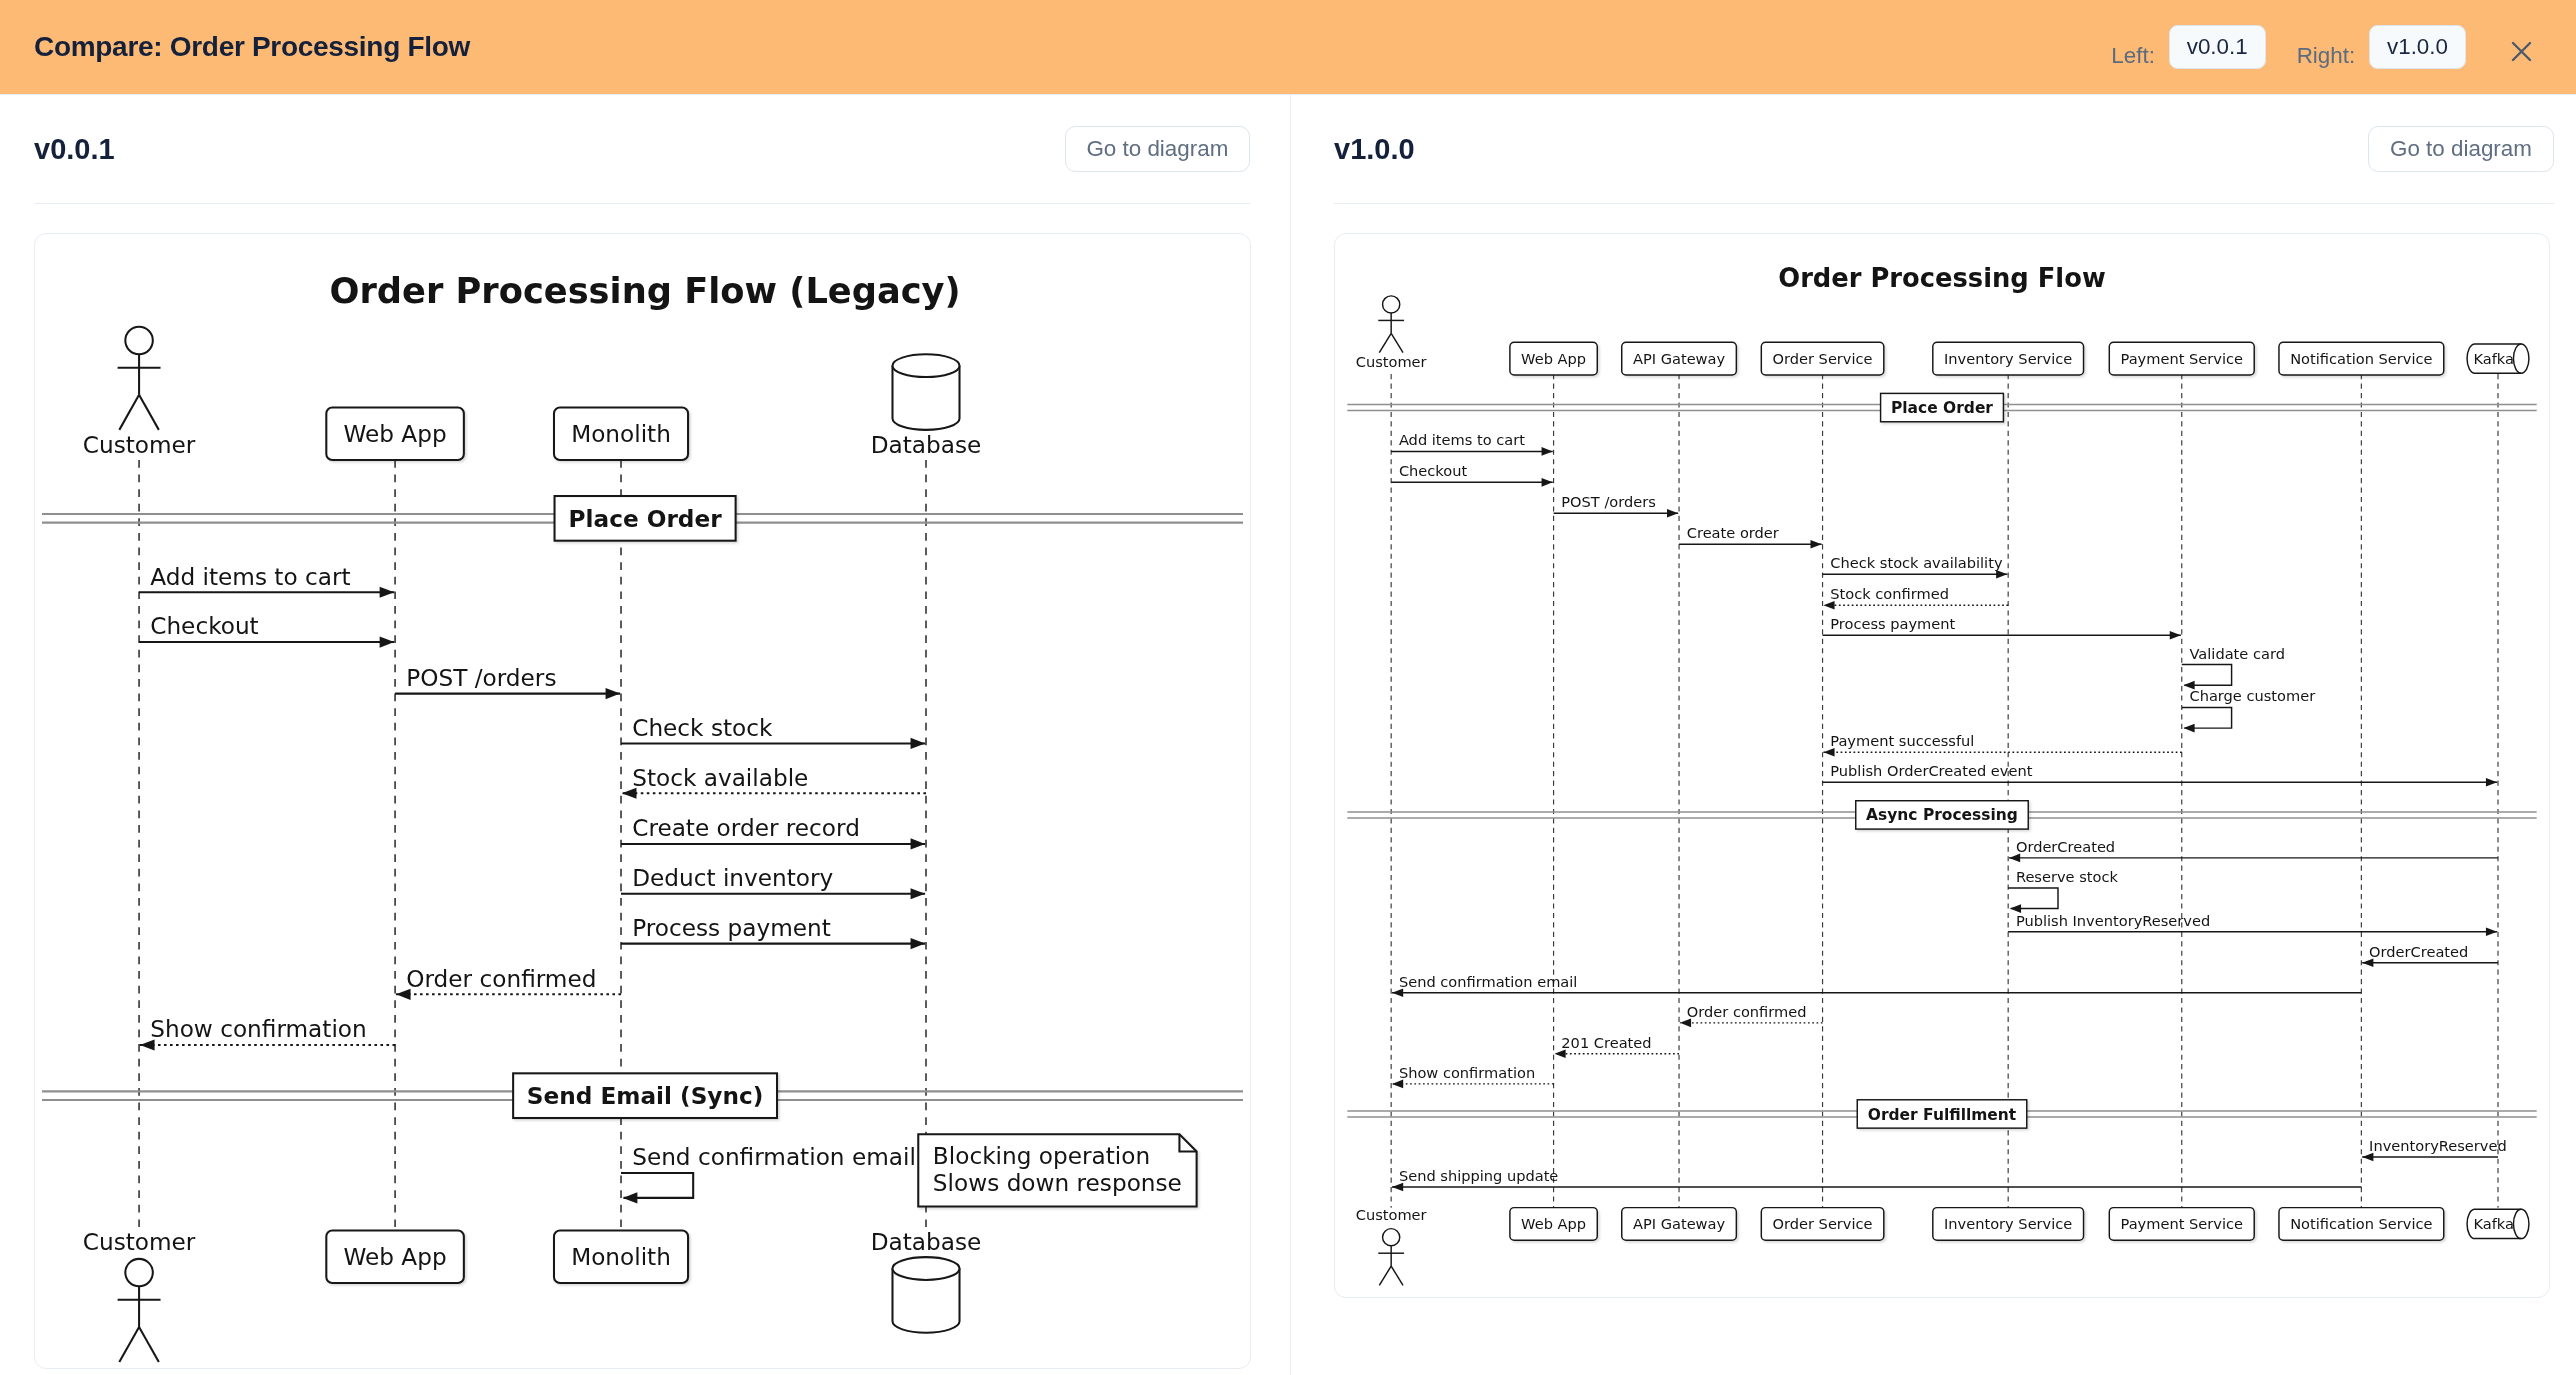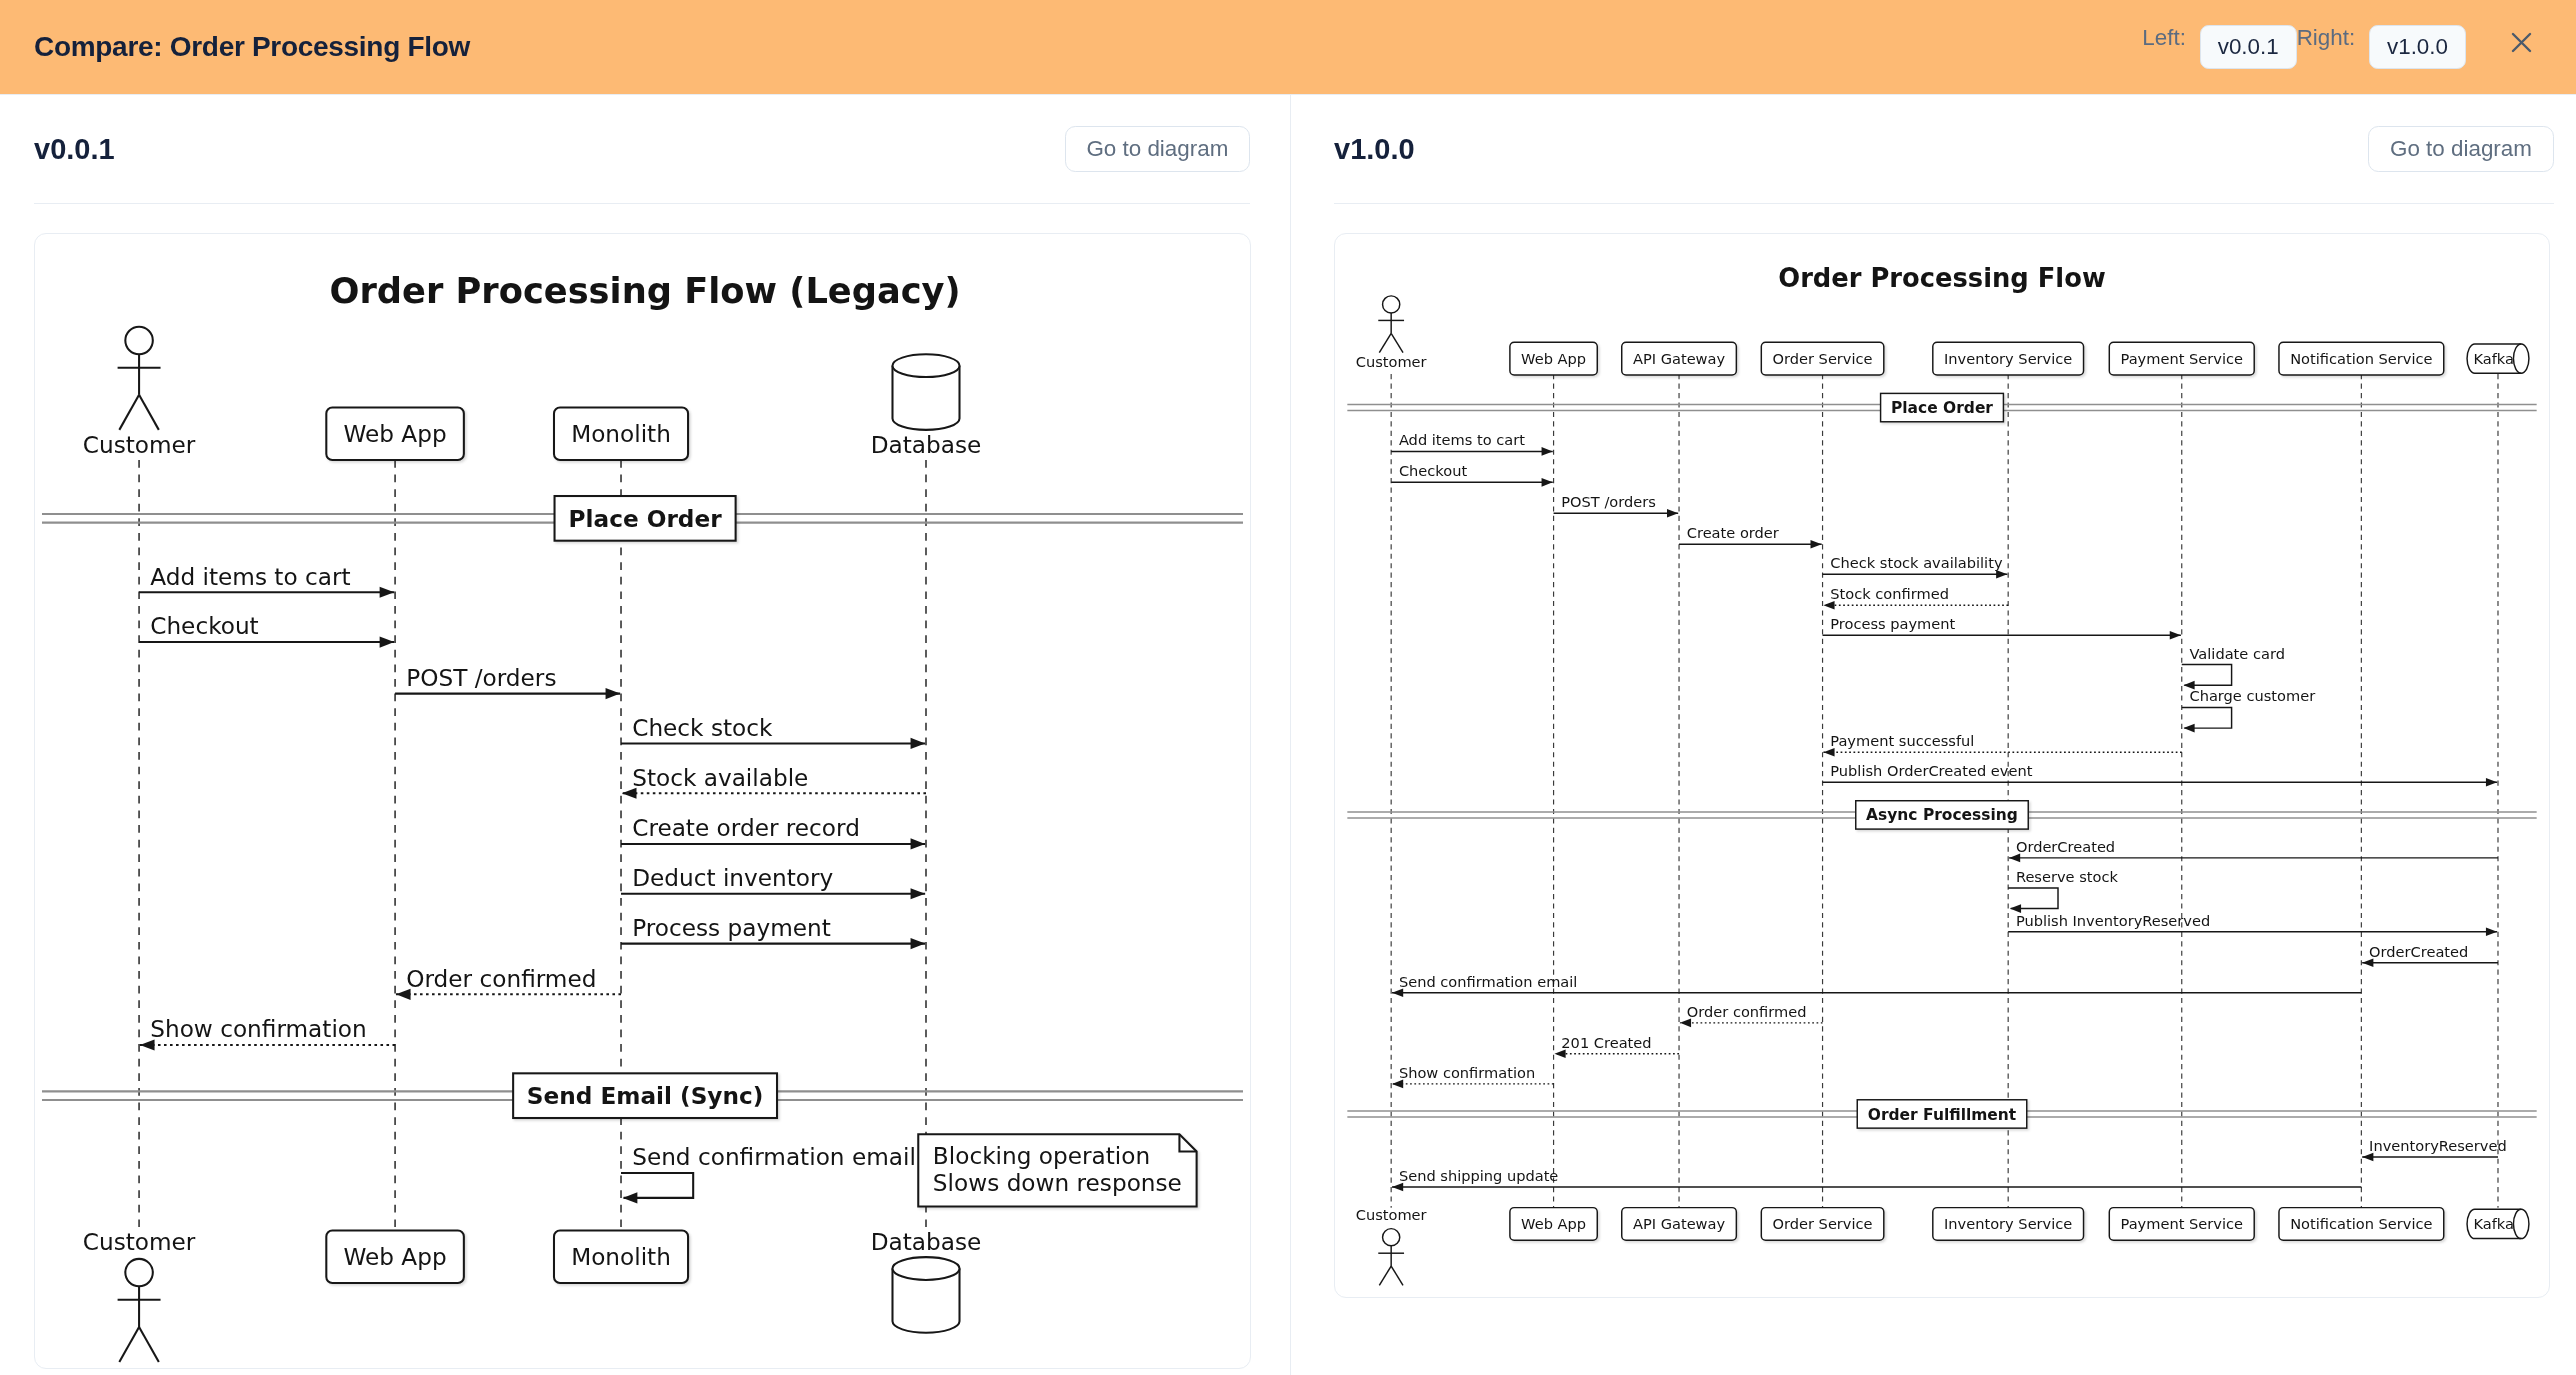--- a/index.html
+++ b/index.html
@@ -4,27 +4,27 @@
 <style>
   * { margin:0; padding:0; box-sizing:border-box; }
   html,body { width:2576px; height:1376px; background:#fff; overflow:hidden;
               font-family:"Liberation Sans", sans-serif; }
   .app { width:2576px; height:1376px; display:flex; flex-direction:column; }
 
   
   header { height:95px; flex:0 0 95px; display:flex; align-items:center;
            padding:0 38px 0 34px; border-bottom:0.9px solid #e8edf3; background:#fdba74; }
   .modal-title { font-size:28px; font-weight:700; color:#15213b; letter-spacing:-0.3px; }
-  .hdr-right { margin-left:auto; display:flex; align-items:flex-start; }
+  .hdr-right { margin-left:auto; display:flex; align-items:flex-end; }
   .hlabel { font-size:22.4px; color:#5b6b80; }
   .badge { font-size:22.4px; color:#1b2740; font-weight:500; background:#f7fafc;
            border:1.7px solid #dde5ee; border-radius:8.6px; padding:7.7px 17px; margin-left:13.8px;
            cursor:pointer; }
   .hlabel + .badge { margin-right:0; }
-  .hlabel.second { }
+  .hlabel.second { margin-left:31px; }
   .close-btn { margin-left:38px; background:none; border:none; cursor:pointer;
                width:34px; height:34px; display:flex; align-items:center; justify-content:center; }
 
   
   main { flex:1; display:flex; min-height:0; }
   .pane { height:100%; }
   .pane-left  { width:1291px; flex:0 0 1291px; border-right:0.9px solid #e8edf3; padding:0 40px 0 34px; }
   .pane-right { flex:1; padding:0 22.4px 0 43px; }
   .pane-head { height:108px; display:flex; align-items:center; justify-content:space-between; }
   .pane-title { font-size:29px; font-weight:700; color:#15213b; }

